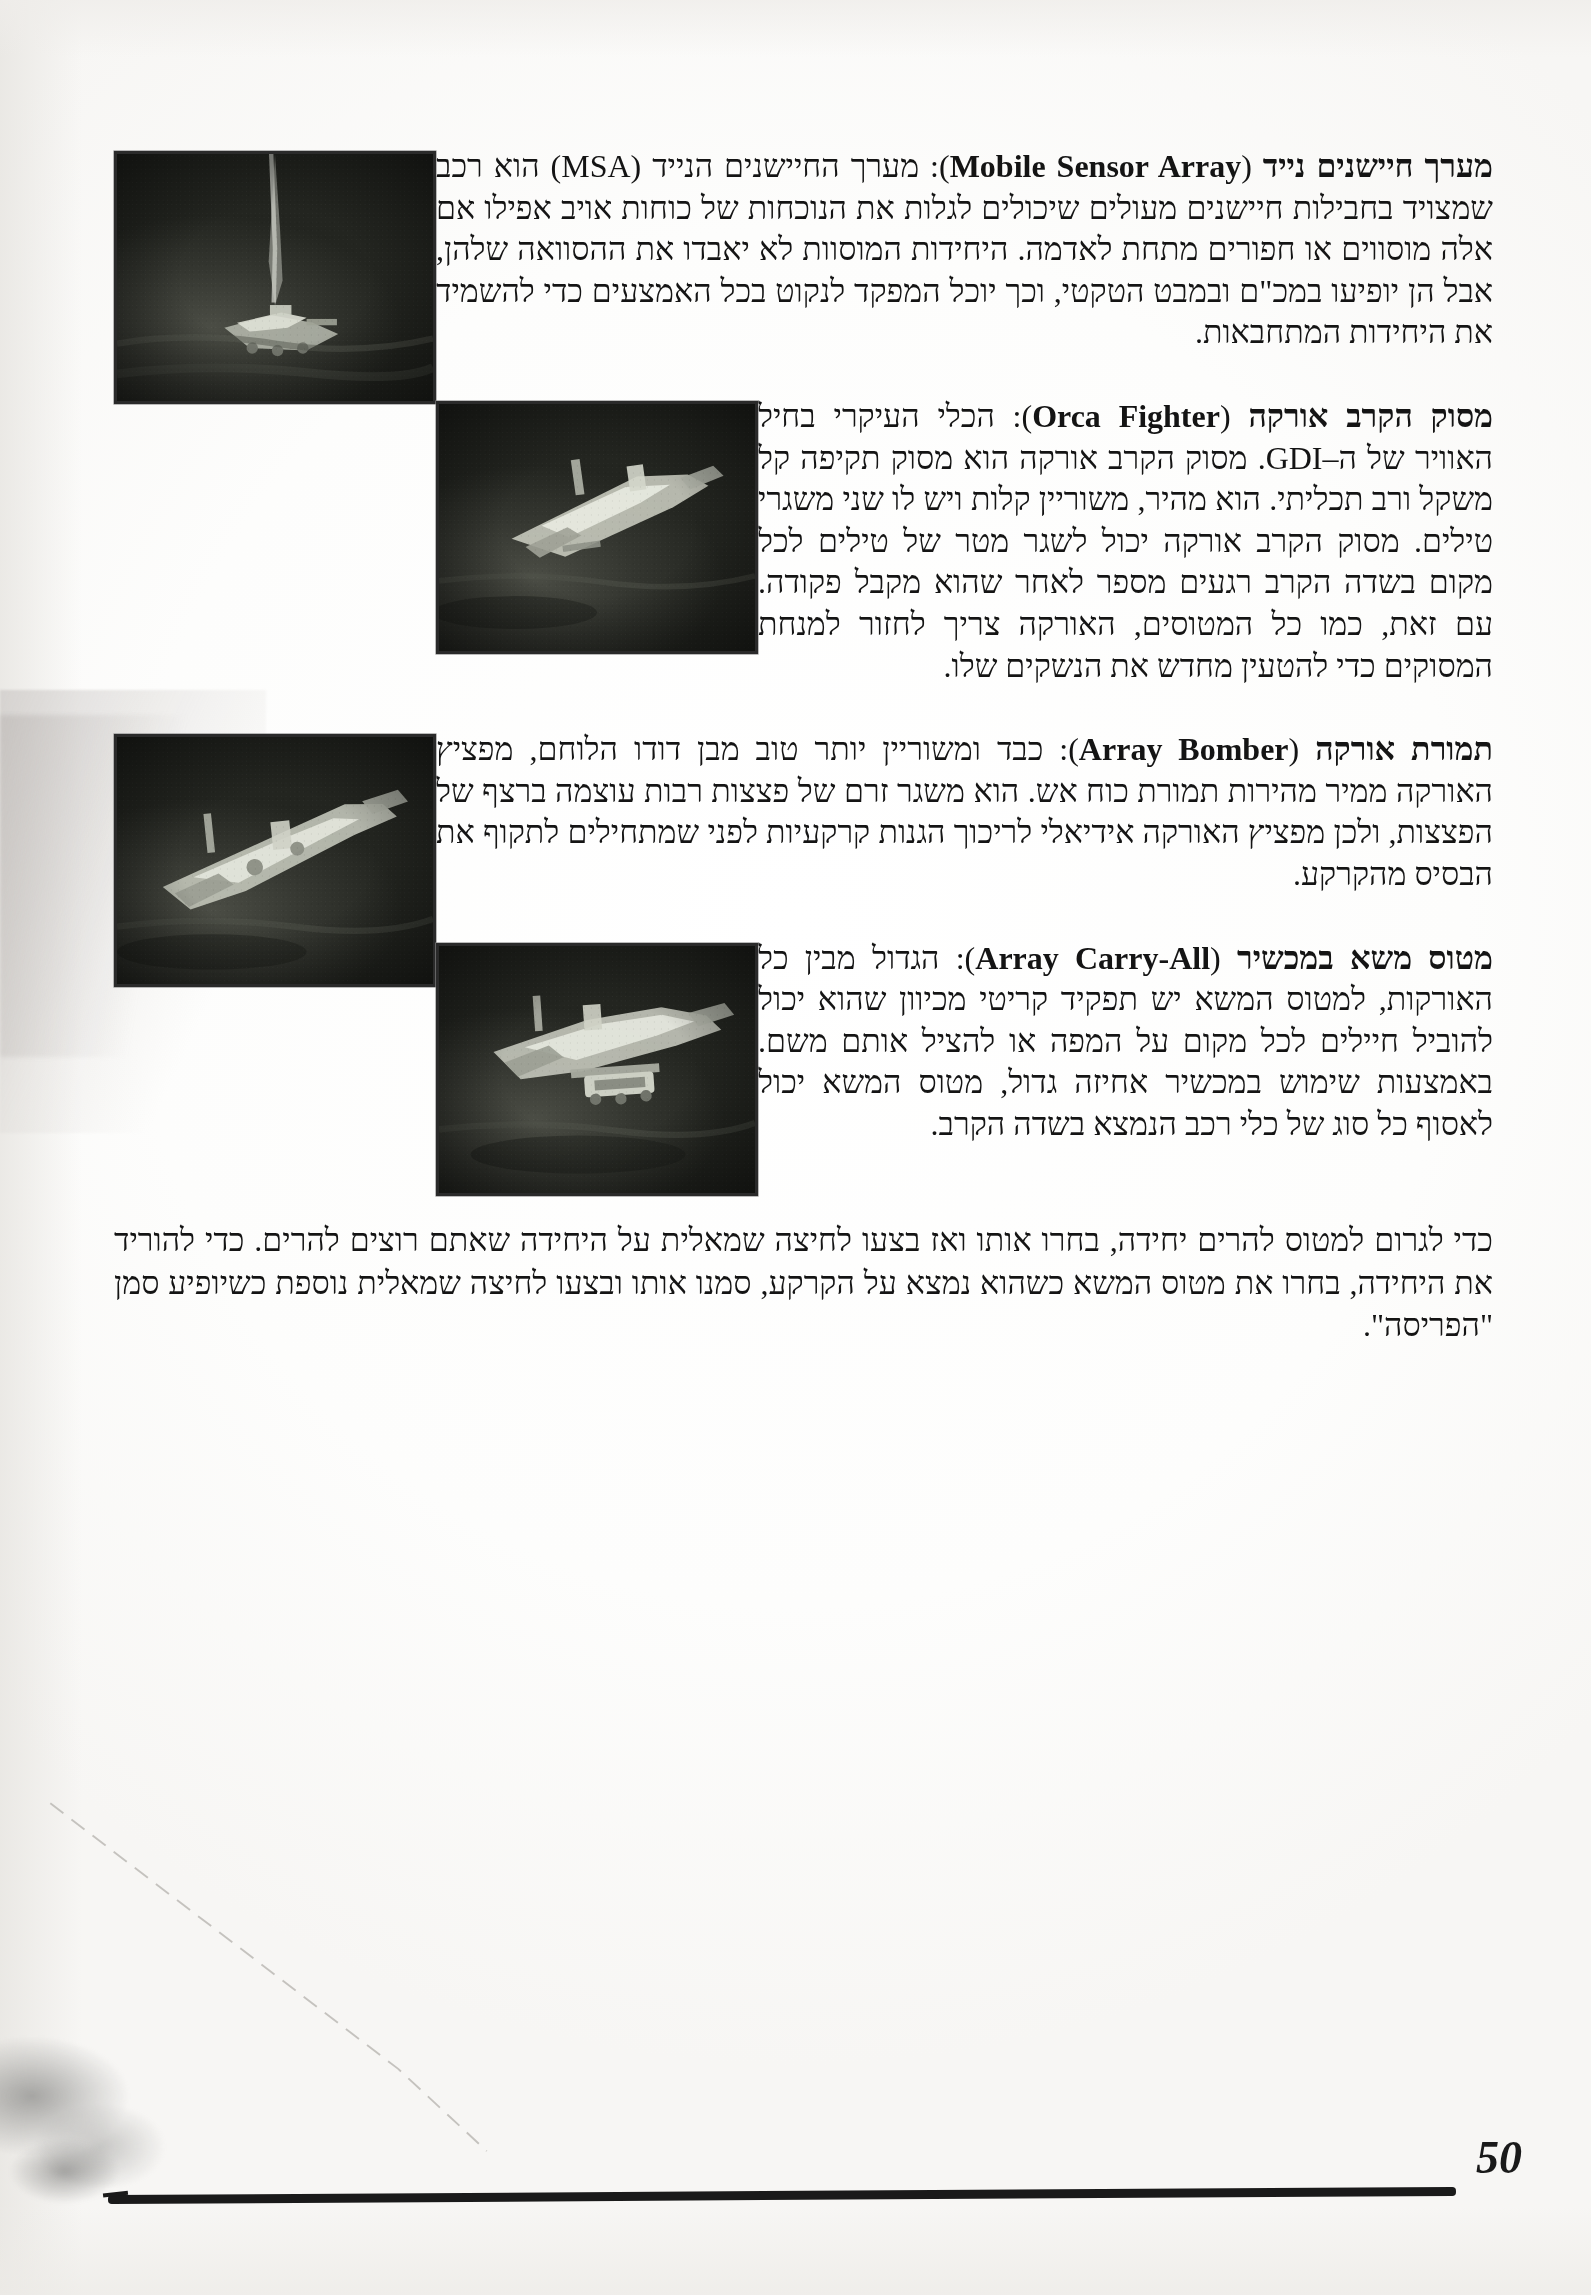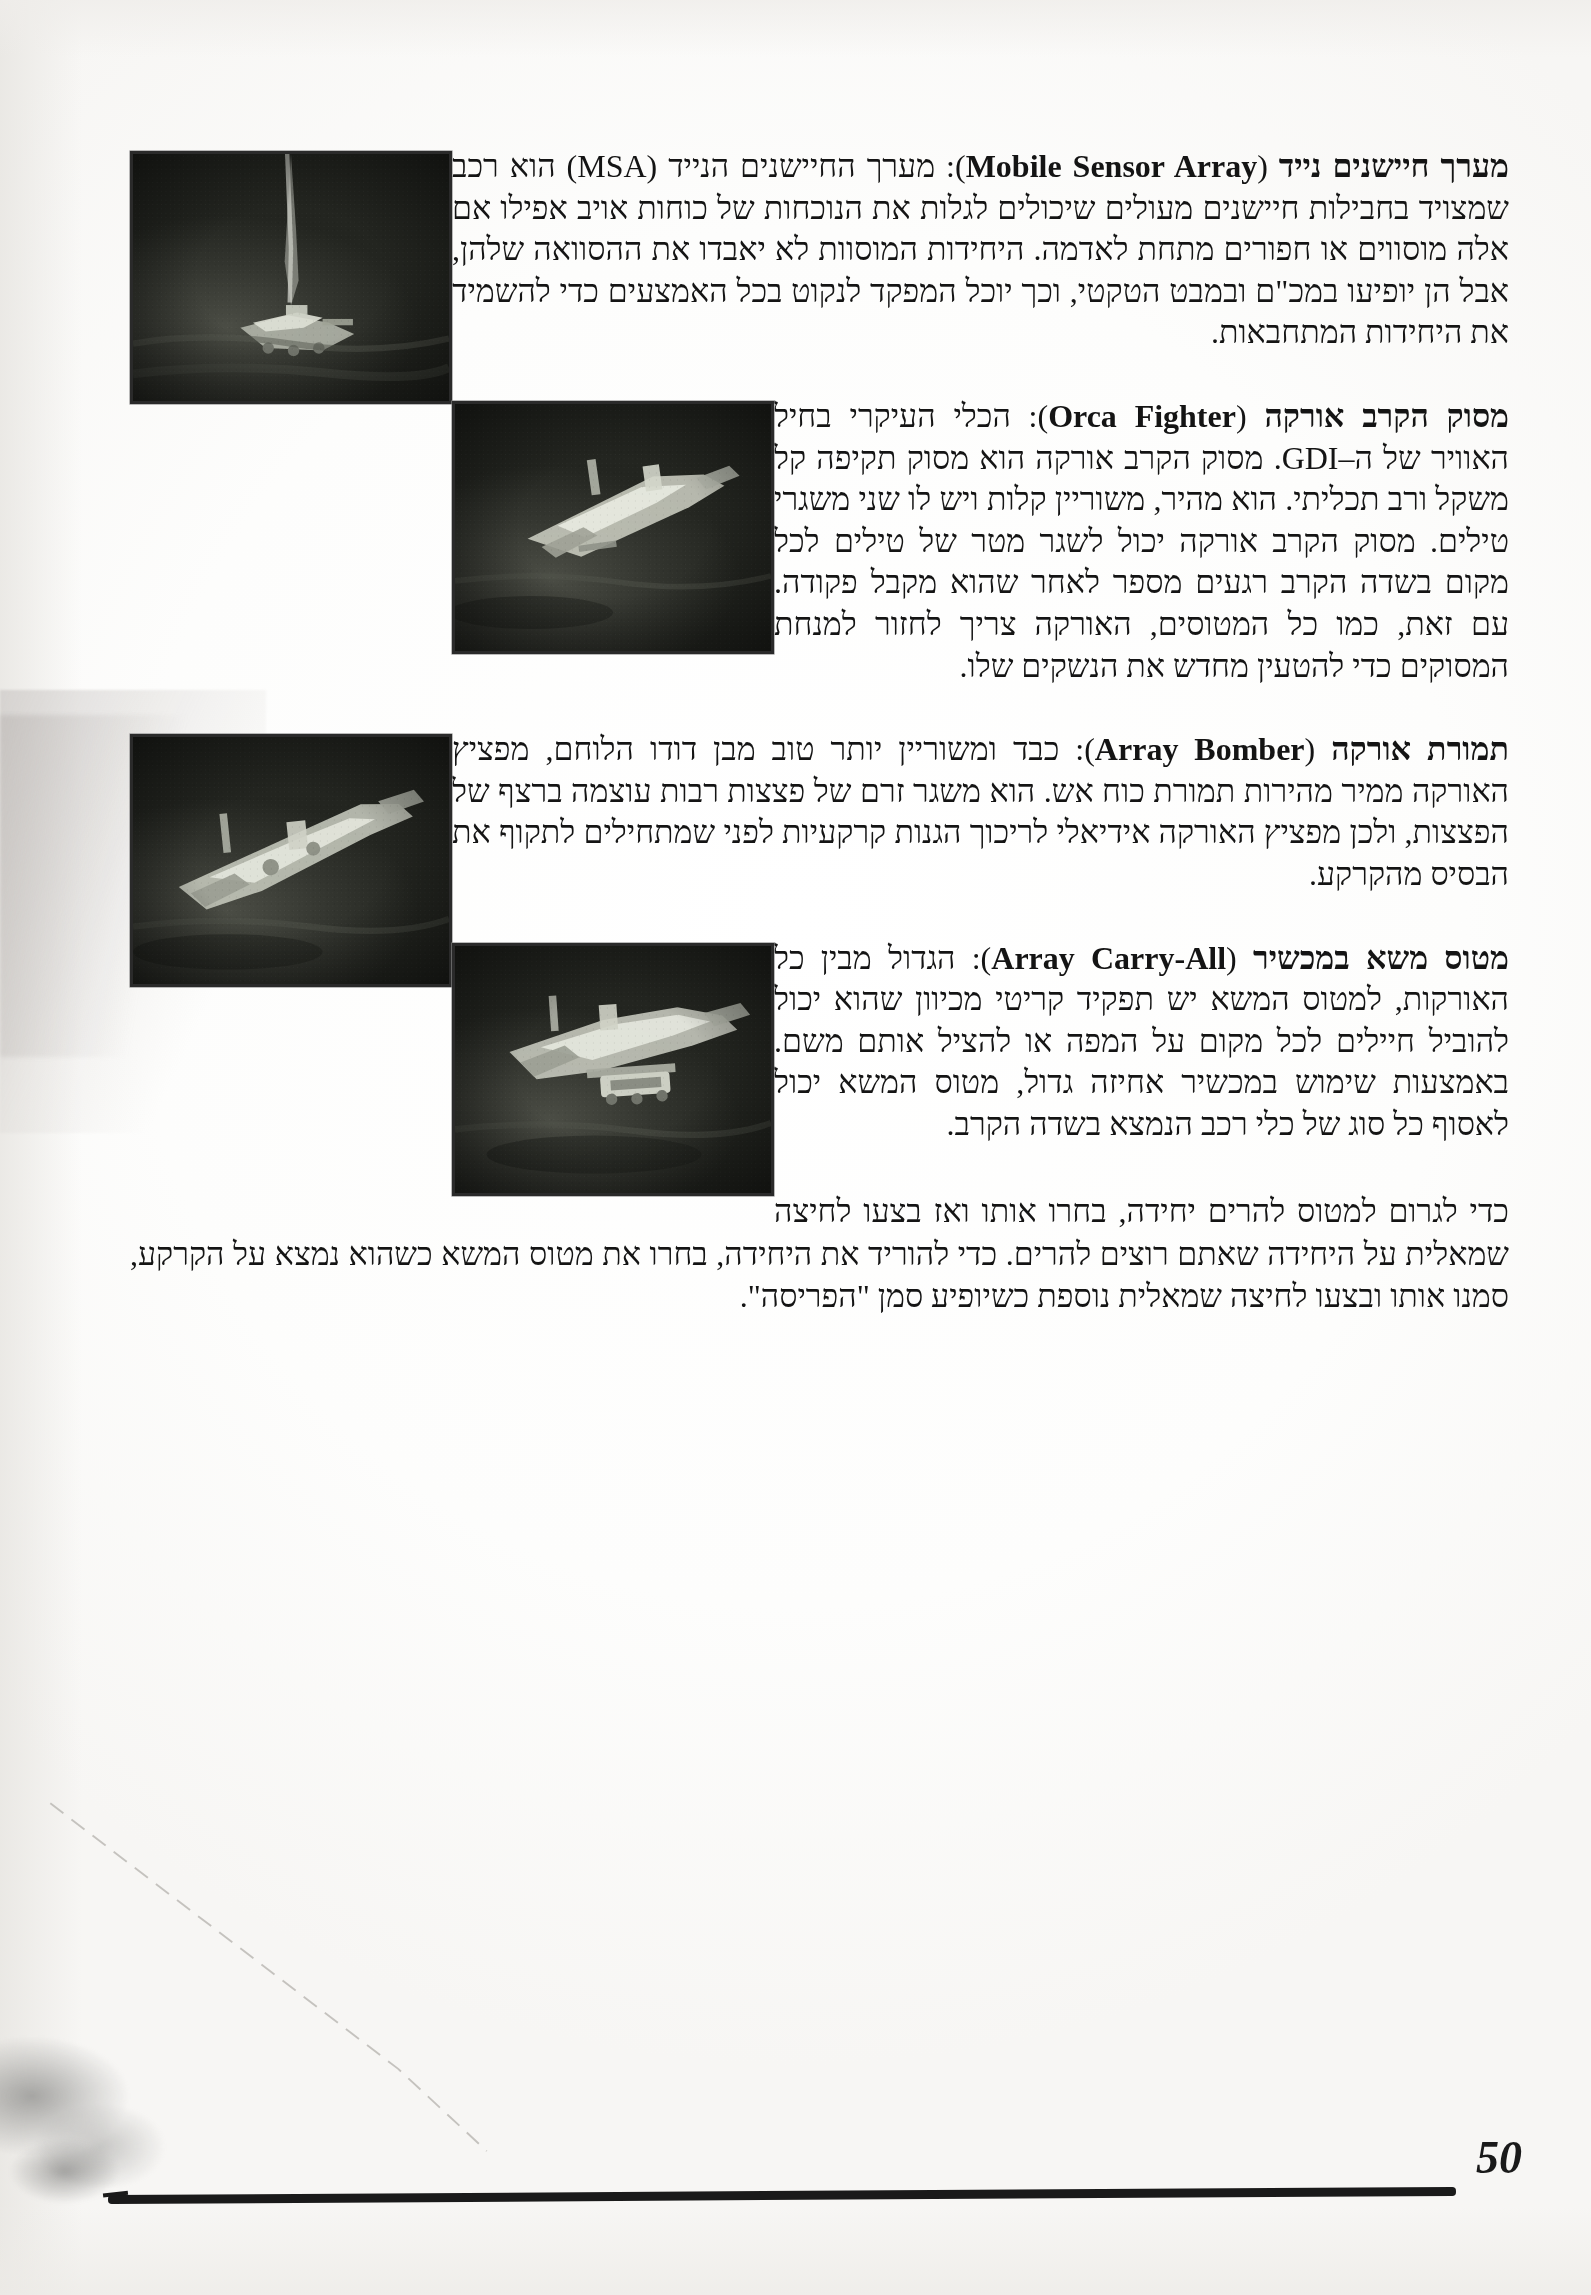--- a/index.html
+++ b/index.html
@@ -72,21 +72,21 @@
   .crease {
     position: absolute;
     left: 44px; top: 1797px;
     width: 759px; height: 392px;
     pointer-events: none;
   }
 
   
   .content {
     position: absolute;
-    left: 130px;
+    left: 114px;
     top: 146px;
     width: 1379px;
     direction: rtl;
     text-align: justify;
   }
 
   .entry {
     position: relative;
     margin-bottom: 42px;
   }
@@ -174,21 +174,21 @@
     font-weight: bold;
     font-size: 46px;
     color: #1a1a1a;
   }
 
   .closing {
     direction: rtl;
     text-align: justify;
     font-size: 32px;
     line-height: 1.32;
-    margin-top: 45px;
+    margin-top: 74px;
   }
 </style>
 </head>
 <body>
 
 <div class="page">
   <div class="page-shadow-left"></div>
   <div class="page-shadow-top"></div>
   <div class="page-shadow-bottom"></div>
   <div class="smudge-left-mid"></div>

